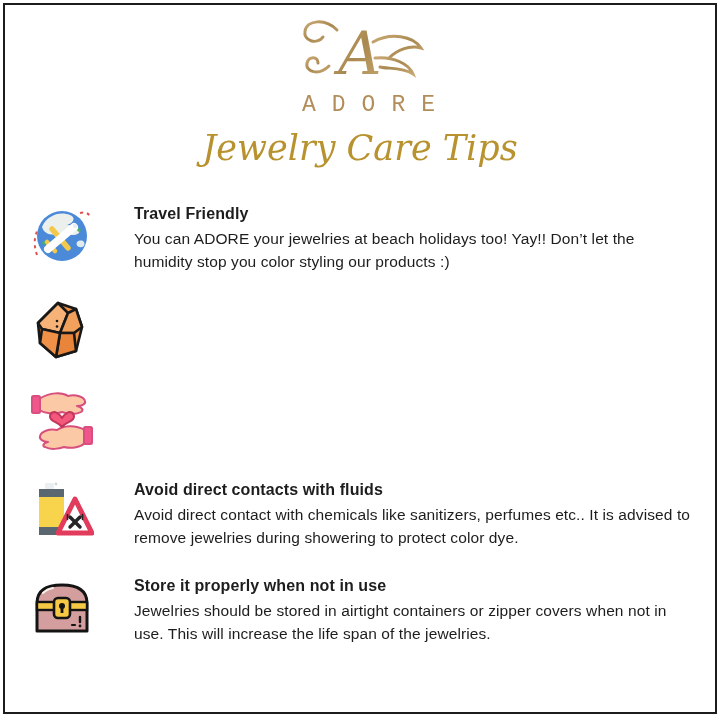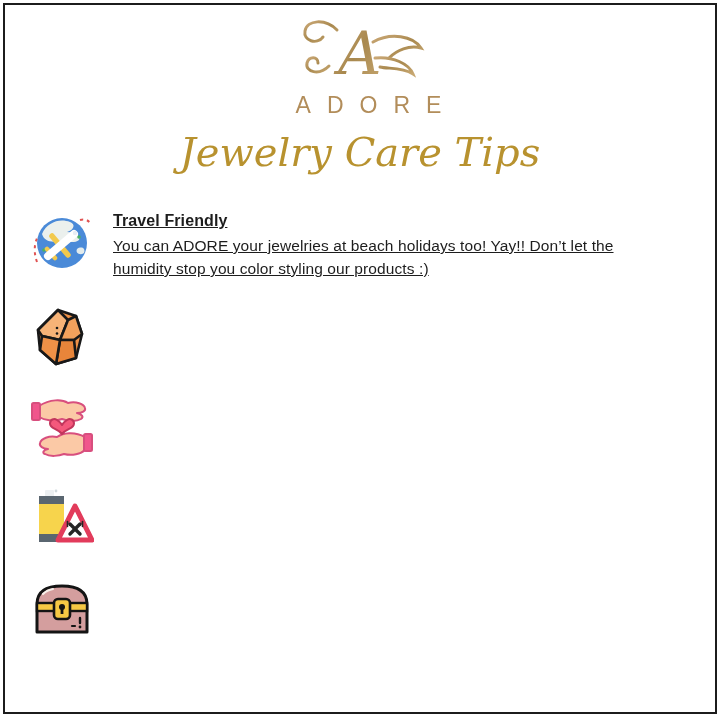--- a/index.html
+++ b/index.html
@@ -13,37 +13,37 @@
     box-sizing:border-box;
   }
   .frame{
     position:absolute;inset:3px;
     border:2px solid #1c1c1c;
     pointer-events:none;
   }
   header{ text-align:center; padding-top:14px; }
   .monogram{ display:block; margin:0 auto; }
   .wordmark{
-    font-family:Liberation Sans, sans-serif;
+    font-family:Liberation Mono, monospace;
     font-size:23px;
     letter-spacing:16px;
     padding-left:33px; 
     color:#b28d5a;
     margin-top:4px;
     font-weight:400;
   }
   .tagline{
     font-family:"DejaVu Serif", serif;
     font-style:italic;
-    font-size:40px;
+    font-size:35px;
     color:#b8922f;
     margin-top:10px;
   }
   main{ margin:34px 26px 0 30px; }
-  .row{ display:flex; gap:19px; margin-bottom:25px;text-decoration:underline; }
+  .row{ display:flex; gap:40px; margin-bottom:25px; }
   .icon-box{ flex:0 0 64px; width:64px; height:64px; margin-top:1px; }
   .texts{ width:556px; padding-top:1px; }
   .title{
     font-weight:bold;
     font-size:16px;
     line-height:22px;
     margin-bottom:2px;
     letter-spacing:0.1px;
   }
   .body{
@@ -143,30 +143,38 @@
         <path d="M45,20 L62,54 L28,54 Z" fill="#ffffff" stroke="#e23b5b" stroke-width="5" stroke-linejoin="round"></path>
         <g stroke="#252525" stroke-width="3.4" stroke-linecap="round">
           <line x1="40" y1="38" x2="50" y2="48"></line>
           <line x1="50" y1="38" x2="40" y2="48"></line>
         </g>
         <g stroke="#252525" stroke-width="1.6" stroke-linecap="round">
           <line x1="37.5" y1="40.5" x2="37.5" y2="35.5"></line>
           <line x1="52.5" y1="40.5" x2="52.5" y2="35.5"></line>
         </g>
       </svg>
+      <div class="texts">
+        <div class="title">Avoid direct contacts with fluids</div>
+        <div class="body">Avoid direct contact with chemicals like sanitizers, perfumes etc.. It is advised to remove jewelries during showering to protect color dye.</div>
+      </div>
     </div>
 
     <div class="row">
       <svg class="icon-box" viewBox="0 0 64 64">
         <path d="M7,56 L7,28 Q7,10 32,10 Q57,10 57,28 L57,56 Z" fill="#d49e9e" stroke="#141414" stroke-width="3" stroke-linejoin="round"></path>
         <rect x="7" y="27" width="50" height="8" fill="#f6c844" stroke="#141414" stroke-width="2.4"></rect>
         <rect x="24" y="23" width="16" height="20" rx="4" fill="#f6c844" stroke="#141414" stroke-width="2.6"></rect>
         <circle cx="32" cy="31" r="3" fill="#141414"></circle>
         <rect x="30.6" y="32" width="2.8" height="6" fill="#141414"></rect>
         <path d="M13,18 Q17,14 23,13" fill="none" stroke="#f7efe9" stroke-width="2.2" stroke-linecap="round"></path>
         <line x1="50" y1="42" x2="50" y2="47" stroke="#141414" stroke-width="2.4" stroke-linecap="round"></line>
         <circle cx="50" cy="51" r="1.4" fill="#141414"></circle>
         <line x1="42" y1="50" x2="45" y2="50" stroke="#141414" stroke-width="2.2" stroke-linecap="round"></line>
       </svg>
+      <div class="texts">
+        <div class="title">Store it properly when not in use</div>
+        <div class="body">Jewelries should be stored in airtight containers or zipper covers when not in use. This will increase the life span of the jewelries.</div>
+      </div>
     </div>
 
   </main>
 </div>
 
 </body></html>

